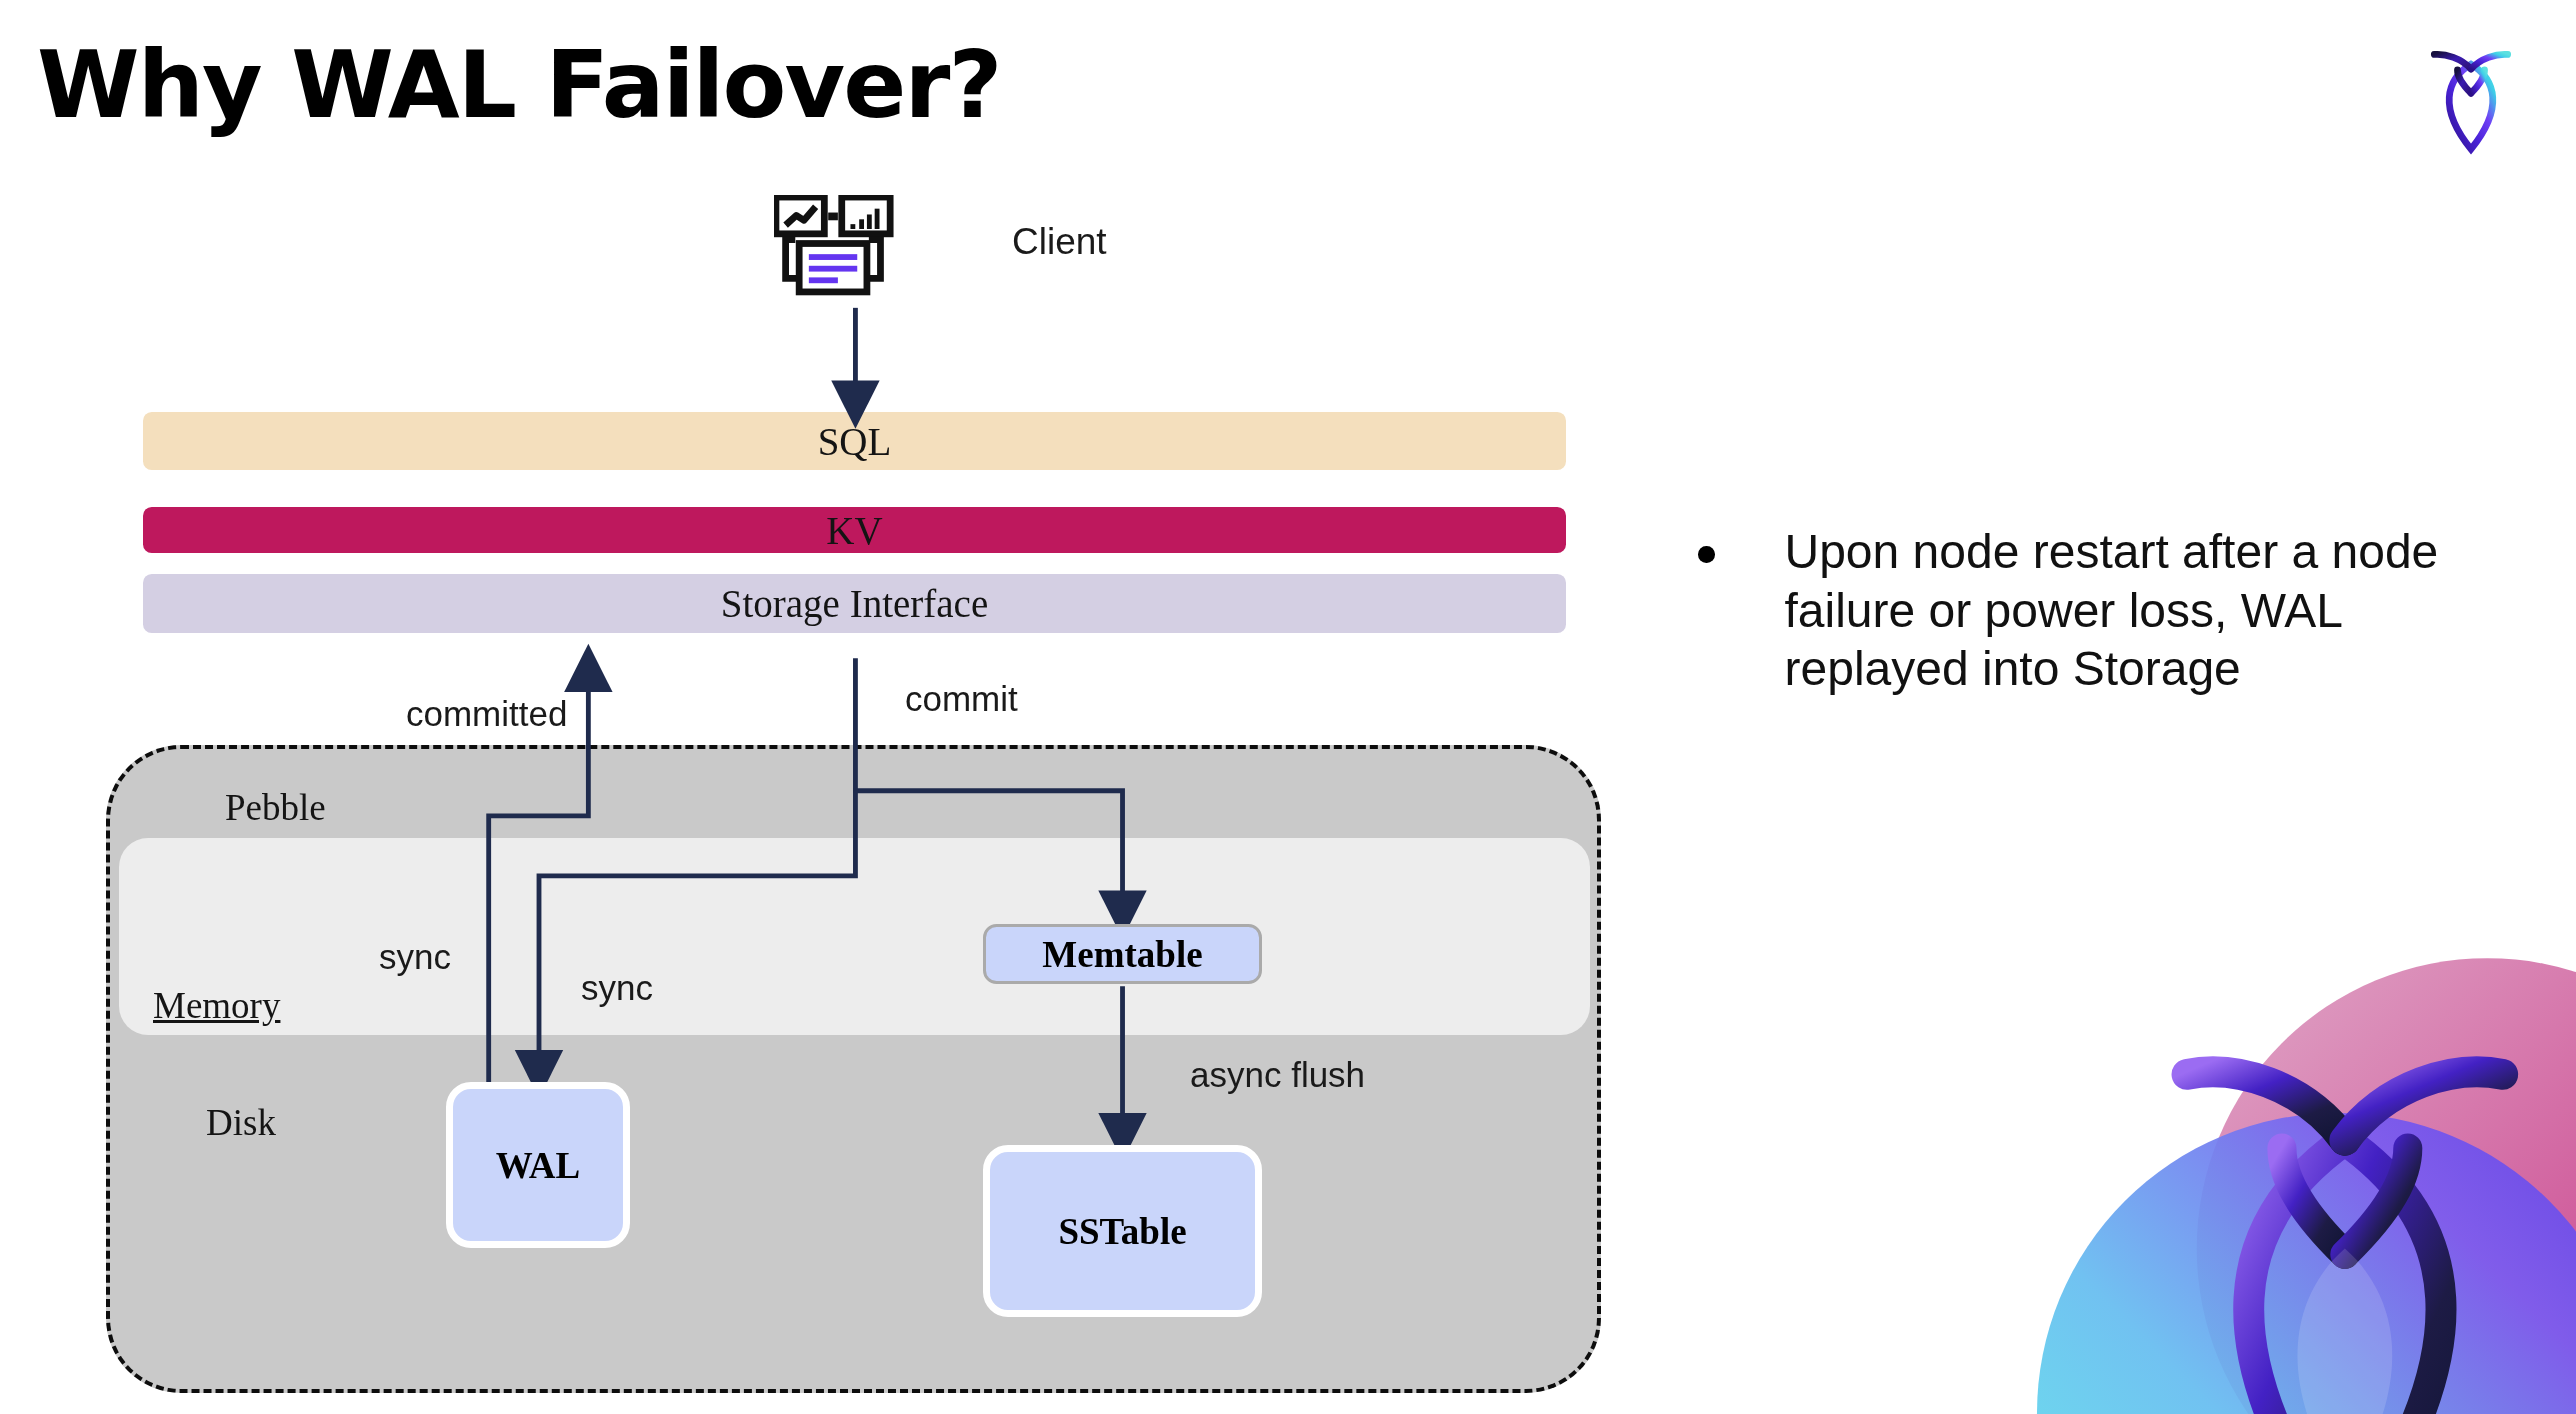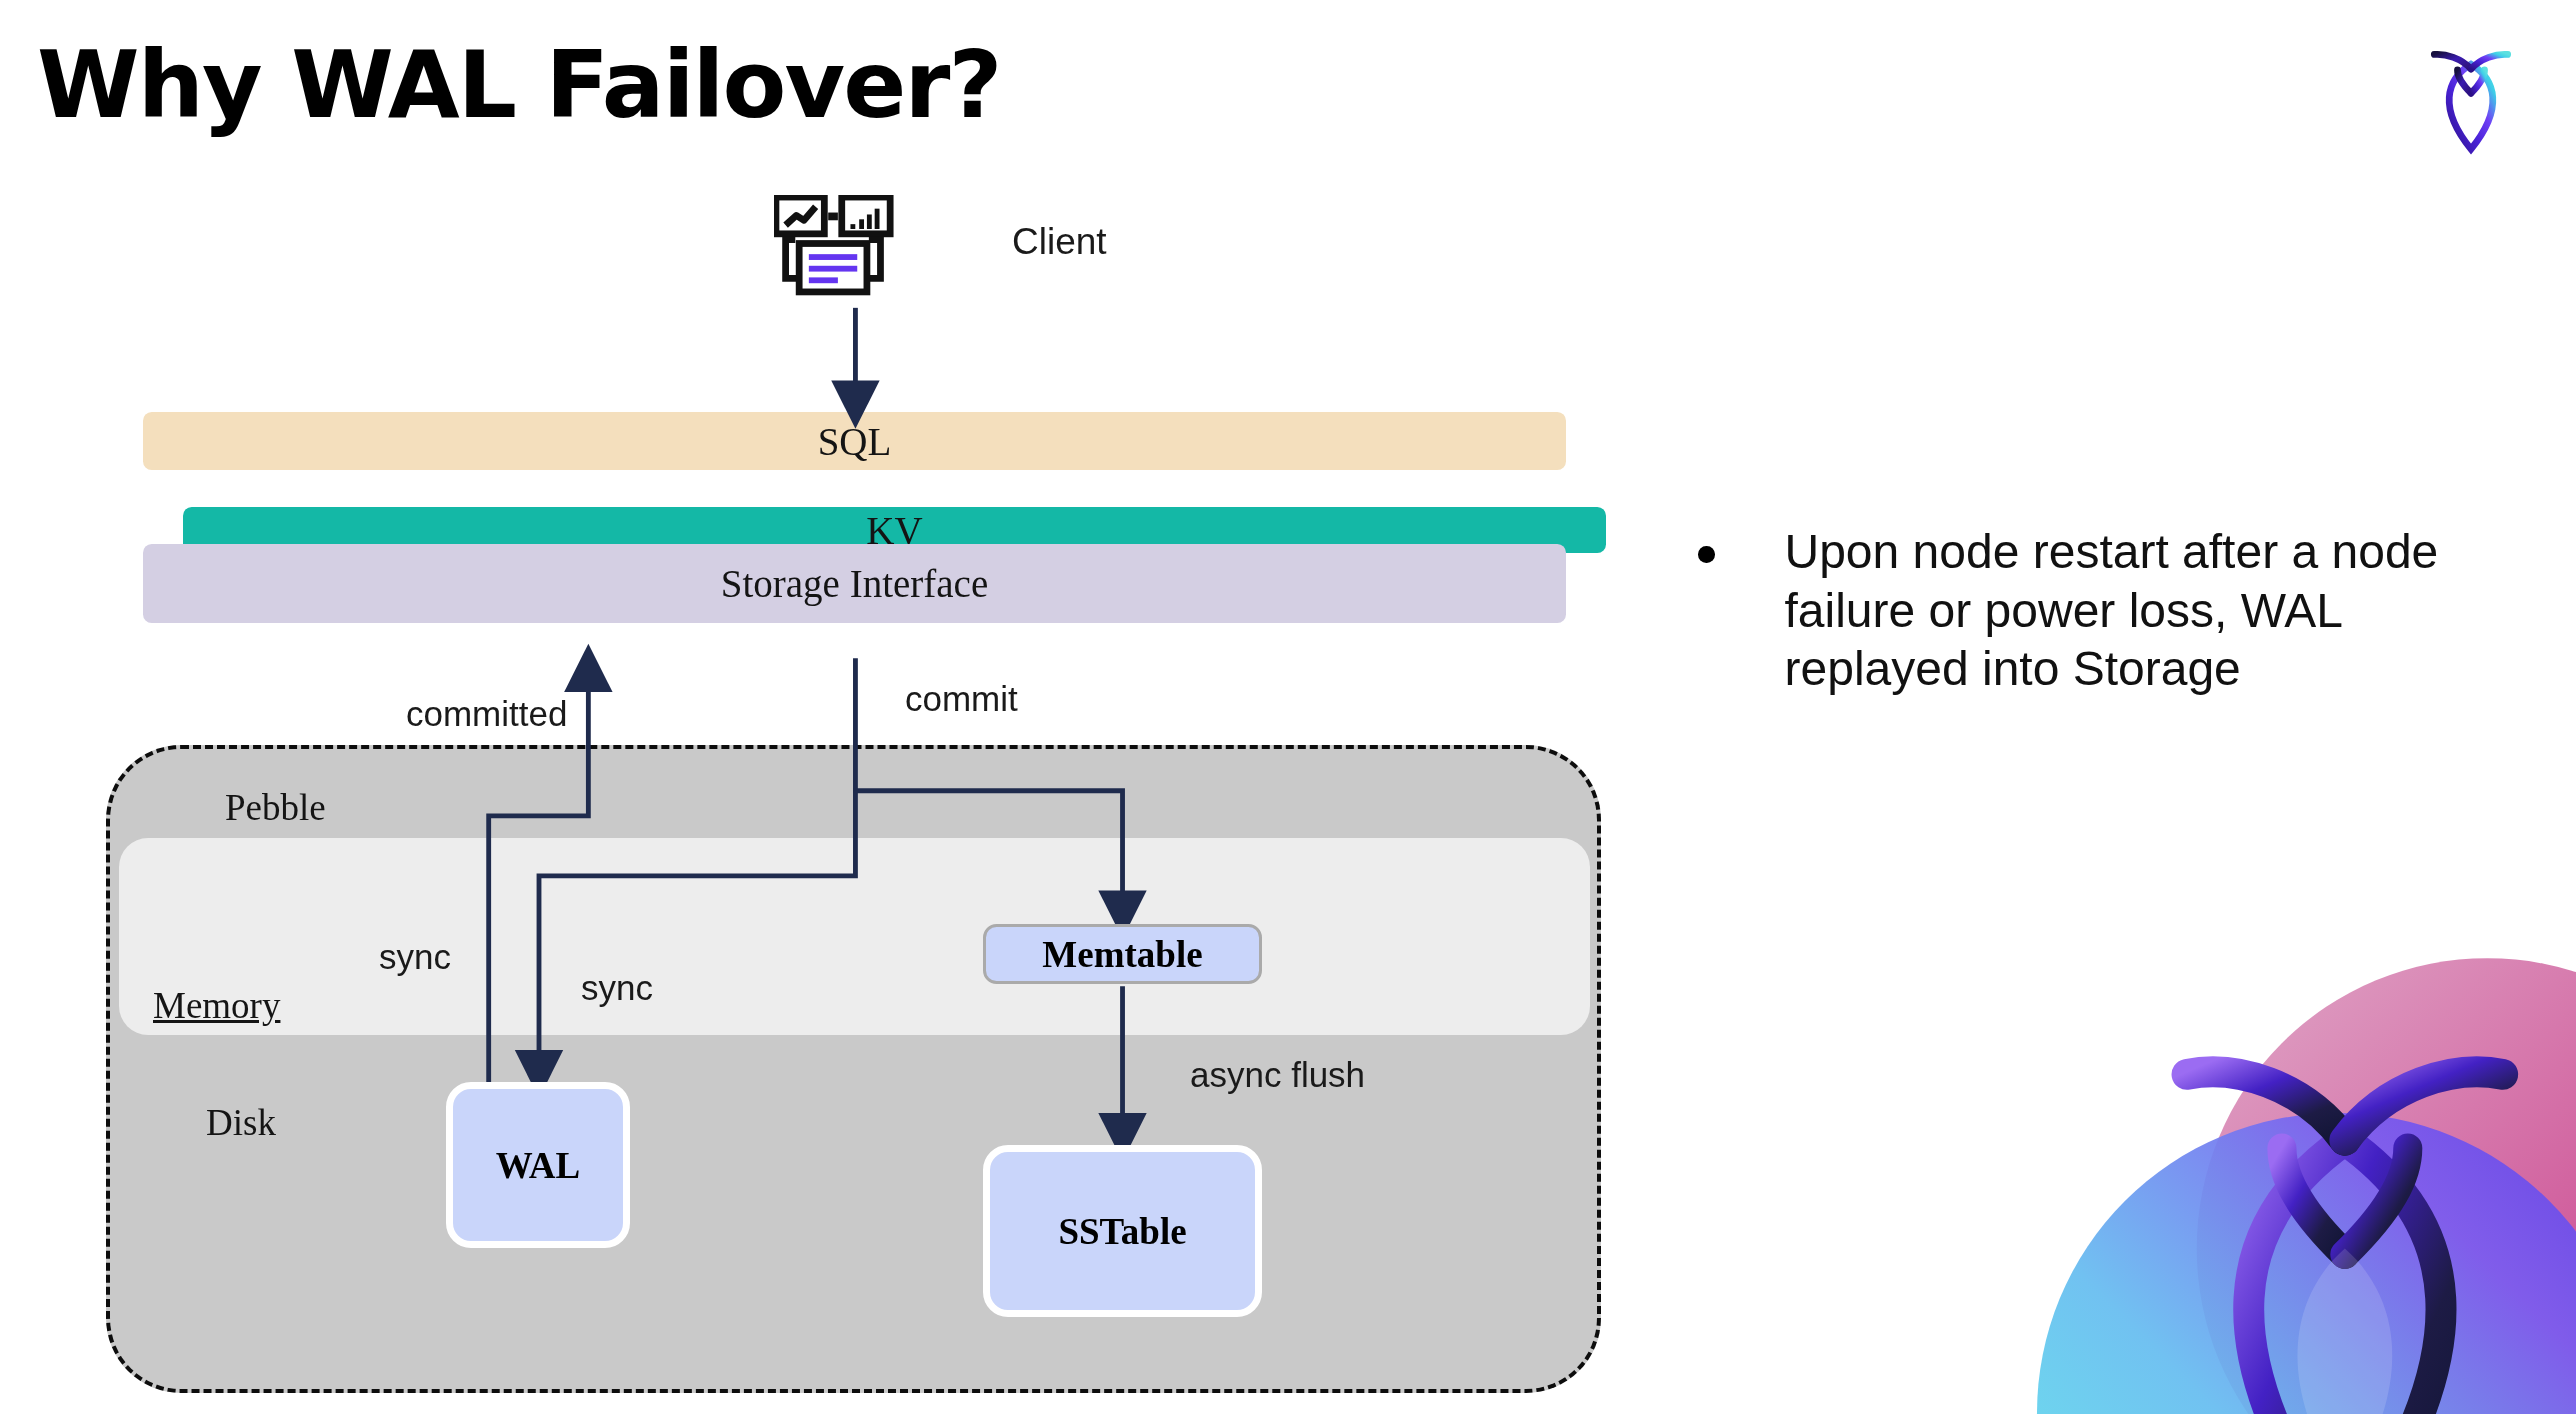--- a/index.html
+++ b/index.html
@@ -73,22 +73,22 @@
     width: 1423px;
     border-radius: 8.7px;
     display: flex;
     align-items: center;
     justify-content: center;
     font-family: "Liberation Serif", serif;
     font-size: 39px;
     color: #141414;
   }
   #bar-sql      { top: 412px; height: 58px; background: #f4dfbd; }
-  #bar-kv       { top: 507px; height: 46px; background: #14b8a6; margin-left: 40px; }
-  #bar-storage  { top: 544px; height: 79px; background: #d4cfe3; }
+  #bar-kv       { top: 507px; height: 46px; background: #be185d; }
+  #bar-storage  { top: 574px; height: 59px; background: #d4cfe3; }
 
   
   #pebble-container {
     position: absolute;
     left: 106px;
     top: 745px;
     width: 1495px;
     height: 648px;
     background: #c9c9c9;
     border: 4.8px dashed #0d0d0d;

